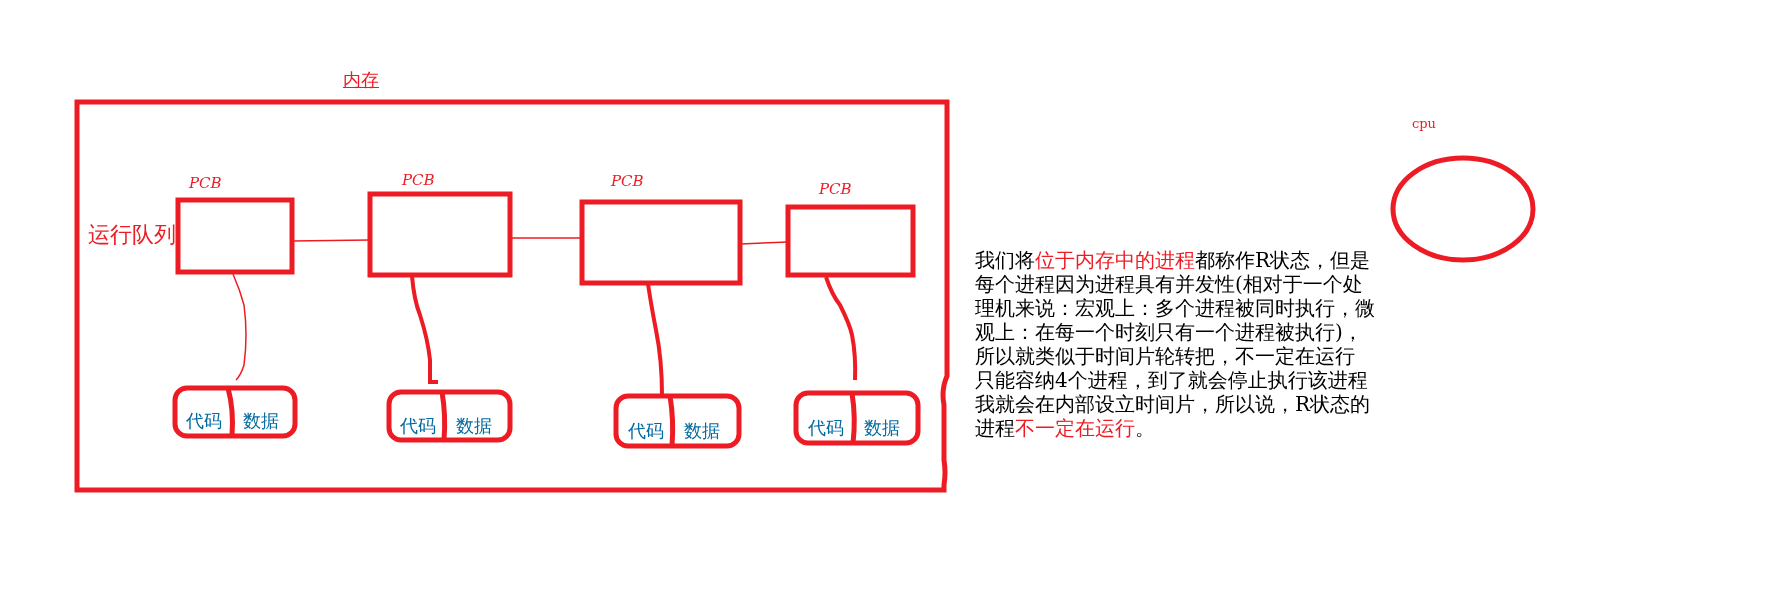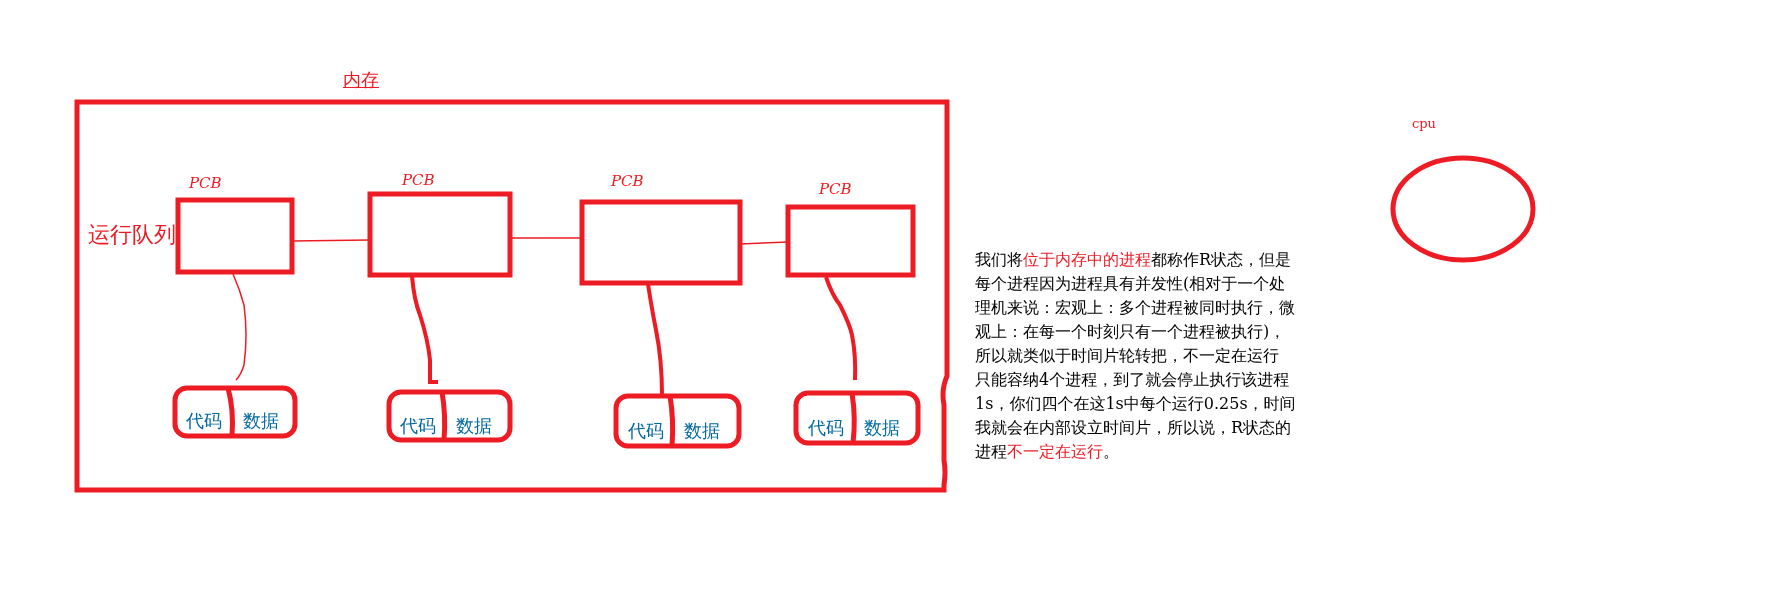--- a/index.html
+++ b/index.html
@@ -7,21 +7,21 @@
            font-family: "DejaVu Serif", "Liberation Serif", serif; }
     .canvas { position: absolute; left: 0; top: 0; width: 1773px; height: 609px; }
     .lbl { position: absolute; color: #ed1c24; white-space: nowrap; }
     .memory-title { left: 343px; top: 68px; font-size: 18px; text-decoration: underline; }
     .queue-label { left: 88px; top: 220px; font-size: 22px; }
     .pcb-label { font-size: 15px; font-style: italic; }
     .cpu-label { left: 1412px; top: 116px; font-size: 13px; }
     .seg { position: absolute; font-size: 18px; color: #0369a1; }
     .desc {
       position: absolute; left: 975px; top: 248px; width: 410px;
-      font-size: 16px; line-height: 24px; color: #000;
+      font-size: 20px; line-height: 24px; color: #000;
       font-family: "DejaVu Serif", "Liberation Serif", serif;
     }
     .desc .hl { color: #ed1c24; }
     .desc p { margin: 0; }
   </style>
 </head>
 <body>
 
 <svg class="canvas" width="1773" height="609" viewBox="0 0 1773 609">
 
@@ -82,16 +82,15 @@
 
 <div class="lbl cpu-label">cpu</div>
 
 <div class="desc">
   <p><span>我们将</span><span class="hl">位于内存中的进程</span><span>都称作R状态，但是</span></p>
   <p>每个进程因为进程具有并发性(相对于一个处</p>
   <p>理机来说：宏观上：多个进程被同时执行，微</p>
   <p>观上：在每一个时刻只有一个进程被执行)，</p>
   <p>所以就类似于时间片轮转把，不一定在运行</p>
   <p>只能容纳4个进程，到了就会停止执行该进程</p>
-  <p>1s，你们四个在这1s中每个运行0.25s，时间</p>
   <p>我就会在内部设立时间片，所以说，R状态的</p>
   <p><span>进程</span><span class="hl">不一定在运行</span><span>。</span></p>
 </div>
 
 </body></html>

